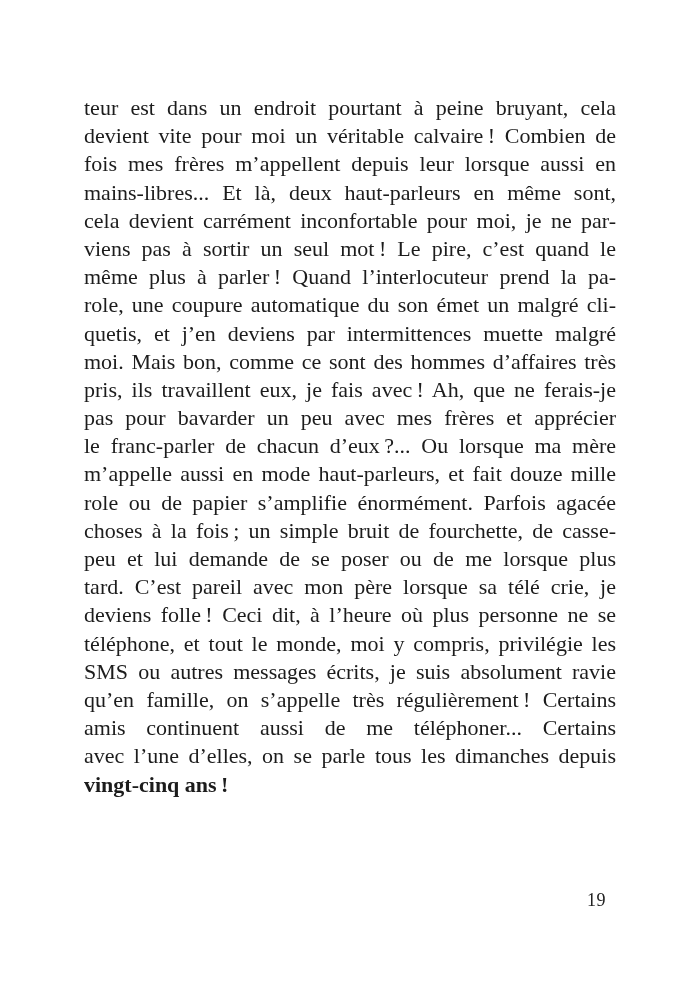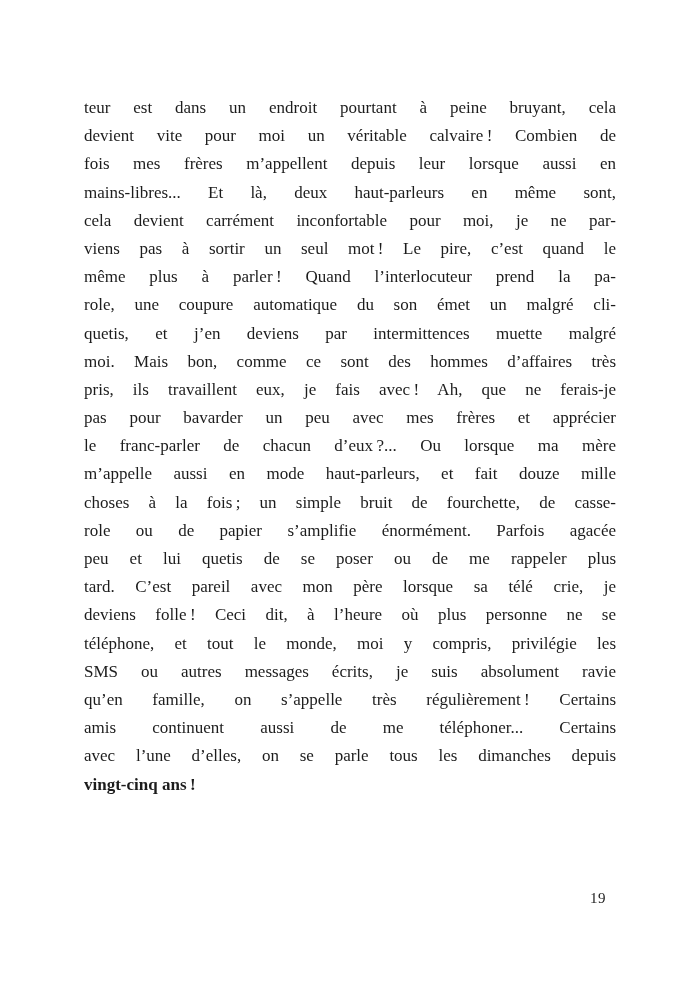--- a/index.html
+++ b/index.html
@@ -18,21 +18,21 @@
   .page {
     position: absolute;
     inset: 0;
     background: #ffffff;
   }
   .text-block {
     position: absolute;
     left: 84px;
     top: 94px;
     width: 532px;
-    font-size: 17px;
+    font-size: 22px;
     line-height: 28.2px;
     font-weight: 400;
   }
   .line {
     text-align: justify;
     text-align-last: justify;
     height: 28.2px;
     overflow: hidden;
     white-space: normal;
   }
@@ -40,21 +40,21 @@
     text-align: left;
     text-align-last: left;
     font-weight: bold;
   }
   .page-number {
     position: absolute;
     top: 890px;
     left: 84px;
     width: 522px;
     text-align: right;
-    font-size: 15px;
+    font-size: 18px;
     letter-spacing: 0.5px;
     color: #222222;
   }
 </style>
 </head>
 <body>
 
 <div class="page">
 
   <div class="text-block">
@@ -65,23 +65,23 @@
       <div class="line">cela devient carrément inconfortable pour moi, je ne par-</div>
       <div class="line">viens pas à sortir un seul mot ! Le pire, c’est quand le</div>
       <div class="line">même plus à parler ! Quand l’interlocuteur prend la pa-</div>
       <div class="line">role, une coupure automatique du son émet un malgré cli-</div>
       <div class="line">quetis, et j’en deviens par intermittences muette malgré</div>
       <div class="line">moi. Mais bon, comme ce sont des hommes d’affaires très</div>
       <div class="line">pris, ils travaillent eux, je fais avec ! Ah, que ne ferais-je</div>
       <div class="line">pas pour bavarder un peu avec mes frères et apprécier</div>
       <div class="line">le franc-parler de chacun d’eux ?... Ou lorsque ma mère</div>
       <div class="line">m’appelle aussi en mode haut-parleurs, et fait douze mille</div>
+      <div class="line">role ou de papier s’amplifie énormément. Parfois agacée</div>
       <div class="line">choses à la fois ; un simple bruit de fourchette, de casse-</div>
-      <div class="line">role ou de papier s’amplifie énormément. Parfois agacée</div>
-      <div class="line">peu et lui quetis de se poser ou de me rappeler plus</div>
+      <div class="line">peu et lui demande de se poser ou de me lorsque plus</div>
       <div class="line">tard. C’est pareil avec mon père lorsque sa télé crie, je</div>
       <div class="line">deviens folle ! Ceci dit, à l’heure où plus personne ne se</div>
       <div class="line">téléphone, et tout le monde, moi y compris, privilégie les</div>
       <div class="line">SMS ou autres messages écrits, je suis absolument ravie</div>
       <div class="line">qu’en famille, on s’appelle très régulièrement ! Certains</div>
       <div class="line">amis continuent aussi de me téléphoner... Certains</div>
       <div class="line">avec l’une d’elles, on se parle tous les dimanches depuis</div>
       <div class="line line-last">vingt-cinq ans !</div>
     </div>
 

